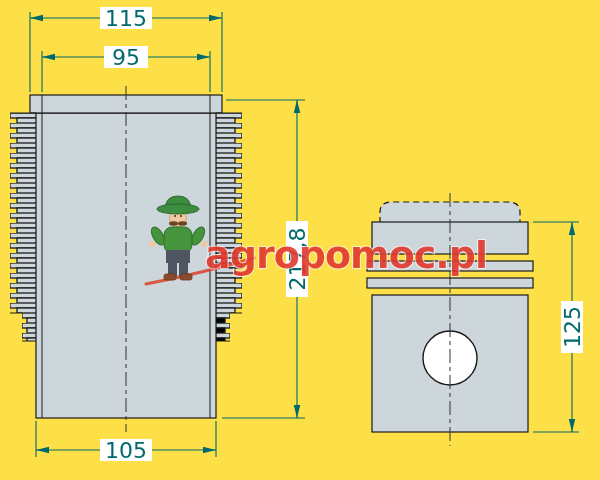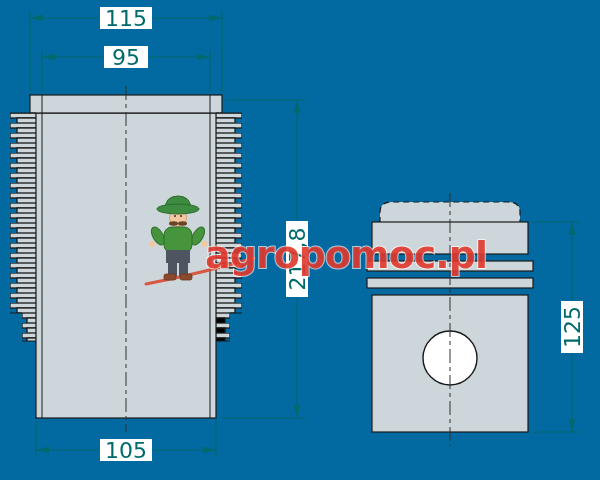--- a/index.html
+++ b/index.html
@@ -1,17 +1,17 @@
 <!DOCTYPE html>
 <html><head>
 <meta charset="utf-8">
 <style>
   html,body { margin:0; padding:0; background:#ffffff; }
   .canvas {
-    width:600px; height:480px; position:relative; background:#0369a1;
+    width:600px; height:480px; position:relative; background:#fde047;
     font-family:"DejaVu Sans", sans-serif; overflow:hidden;
   }
   svg { display:block; }
   .part  { fill:#cdd6da; stroke:#1a1a1a; stroke-width:1.2; }
   .hole  { fill:#ffffff; stroke:#1a1a1a; stroke-width:1.4; }
   .thin  { stroke:#1a1a1a; stroke-width:1; fill:none; }
   .cl    { stroke:#333333; stroke-width:1; stroke-dasharray:14 4 4 4; fill:none; }
   .ext, .dim { stroke:#00696b; stroke-width:1.1; fill:none; }
   .lbl-bg { fill:#ffffff; }
   .dim-text {

